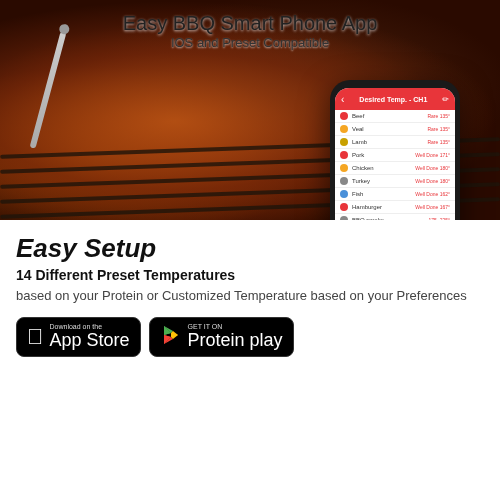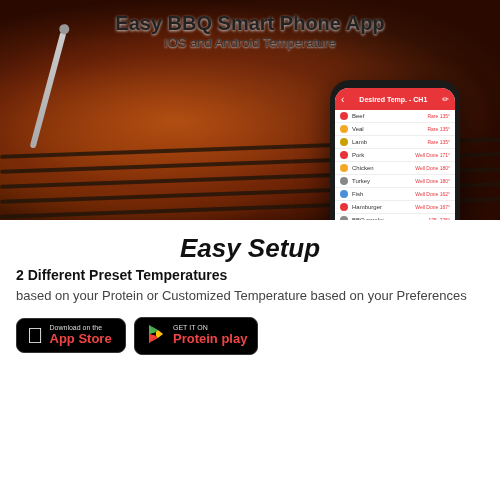--- a/index.html
+++ b/index.html
@@ -87,21 +87,21 @@
     .hero-title-overlay {
       position: absolute;
       top: 12px;
       left: 0; right: 0;
       text-align: center;
       z-index: 10;
     }
 
     .hero-title {
       font-size: 20px;
-      font-weight: bold;
+      font-weight: normal;
       color: #222;
       text-shadow: 0 1px 3px rgba(255,255,255,0.8);
     }
 
     .hero-subtitle {
       font-size: 13px;
       color: #333;
       text-shadow: 0 1px 2px rgba(255,255,255,0.7);
     }
 
@@ -207,21 +207,20 @@
       flex: 1;
     }
 
     .easy-setup {
       font-size: 26px;
       font-weight: bold;
       font-style: italic;
       color: #111;
       line-height: 1.1;
       margin-bottom: 4px;
-      text-align: center;
     }
 
     .preset-title {
       font-size: 14px;
       font-weight: bold;
       color: #111;
       margin-bottom: 4px;
     }
 
     .preset-desc {
@@ -261,23 +260,23 @@
       flex-direction: column;
     }
 
     .badge-small-text {
       font-size: 7px;
       color: #ddd;
       line-height: 1;
     }
 
     .badge-big-text {
-      font-size: 13px;
-      font-weight: bold;
-      color: #ef4444;
+      font-size: 18px;
+      font-weight: normal;
+      color: #ffffff;
       line-height: 1.2;
     }
   </style>
 </head>
 <body>
 
 <div class="hero-section">
   <div class="hero-bg">
     <div class="grill-visual"></div>
     <div class="grill-lines">
@@ -285,21 +284,21 @@
       <div class="grill-line"></div>
       <div class="grill-line"></div>
       <div class="grill-line"></div>
       <div class="grill-line"></div>
     </div>
     <div class="probe"></div>
   </div>
 
   <div class="hero-title-overlay">
     <div class="hero-title">Easy BBQ Smart Phone App</div>
-    <div class="hero-subtitle">IOS and Android Temperature</div>
+    <div class="hero-subtitle">IOS and Preset Compatible</div>
   </div>
 
   <div class="phone-container">
     <div class="phone-frame">
       <div class="phone-screen">
 
         <div class="phone-status-bar">
           <span class="back-arrow">‹</span>
           <span class="status-bar-title">Desired Temp. - CH1</span>
           <span class="edit-icon">✏</span>
@@ -356,21 +355,21 @@
 
       </div>
     </div>
 
   </div>
 </div>
 
 <div class="bottom-section">
   <div class="text-content">
     <div class="easy-setup">Easy Setup</div>
-    <div class="preset-title">2 Different Preset Temperatures</div>
+    <div class="preset-title">14 Different Preset Temperatures</div>
     <div class="preset-desc">based on your Protein or Customized Temperature based on your Preferences</div>
 
     <div class="badges-section">
 
       <div class="badge">
         <div class="badge-icon"></div>
         <div class="badge-text-container">
           <span class="badge-small-text">Download on the</span>
           <span class="badge-big-text">App Store</span>
         </div>

